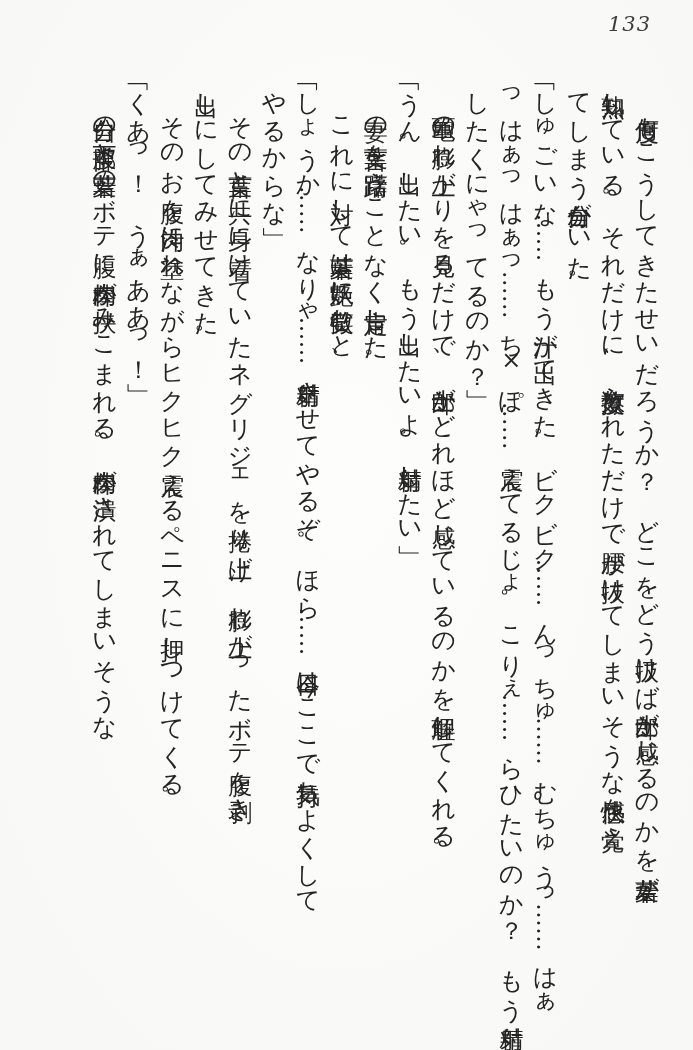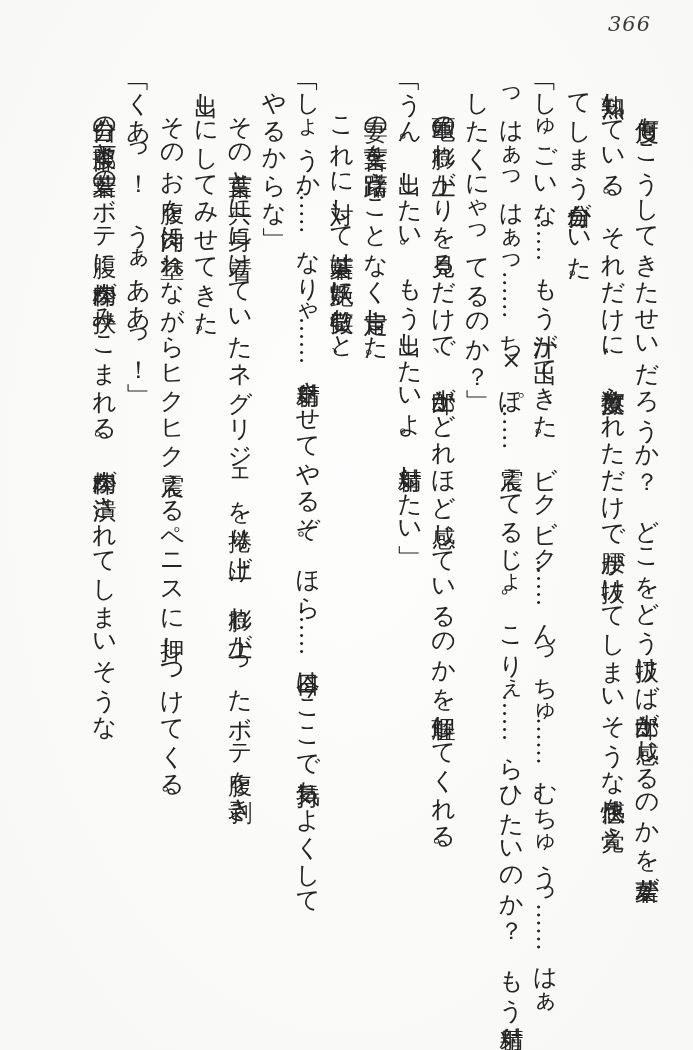--- a/index.html
+++ b/index.html
@@ -52,21 +52,21 @@
     text-rendering: optimizeLegibility;
   }
   .tline.indent {
     text-indent: 1em;
   }
 </style>
 </head>
 <body>
 
 <div class="scan-page">
-  <div class="page-number">366</div>
+  <div class="page-number">133</div>
   <div class="page-text">
       <div class="tline indent">何度もこうしてきたせいだろうか？　どこをどう扱けば士郎が感じるのかを若葉が</div>
       <div class="tline">熟知している。それだけに、数度擦られただけで腰が抜けてしまいそうな快感を覚え</div>
       <div class="tline">てしまう自分がいた。</div>
       <div class="tline">「しゅごいな……もう汁が出てきた。ビクビク……んっちゅ……むちゅうっ……はぁ</div>
       <div class="tline">っはぁっはぁっ……ち×ぽ……震えてるじょ。こりぇ……らひたいのか？　もう射精</div>
       <div class="tline">したくにゃってるのか？」</div>
       <div class="tline indent">亀頭の膨れ上がりを見るだけで、士郎がどれほど感じているのかを理解してくれる。</div>
       <div class="tline">「うん。出したい。もう出したいよ。射精したい」</div>
       <div class="tline indent">妻の言葉を躊躇うことなく肯定した。</div>

